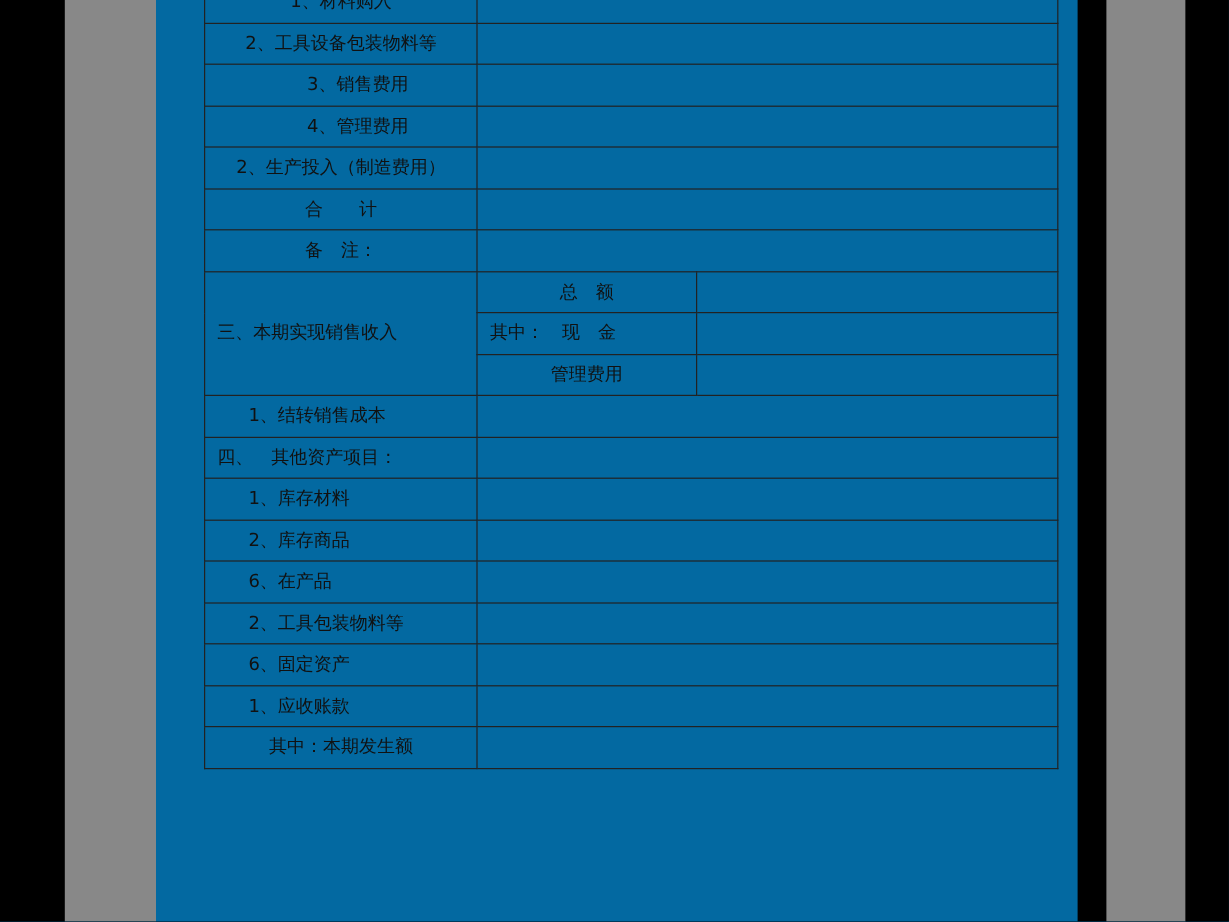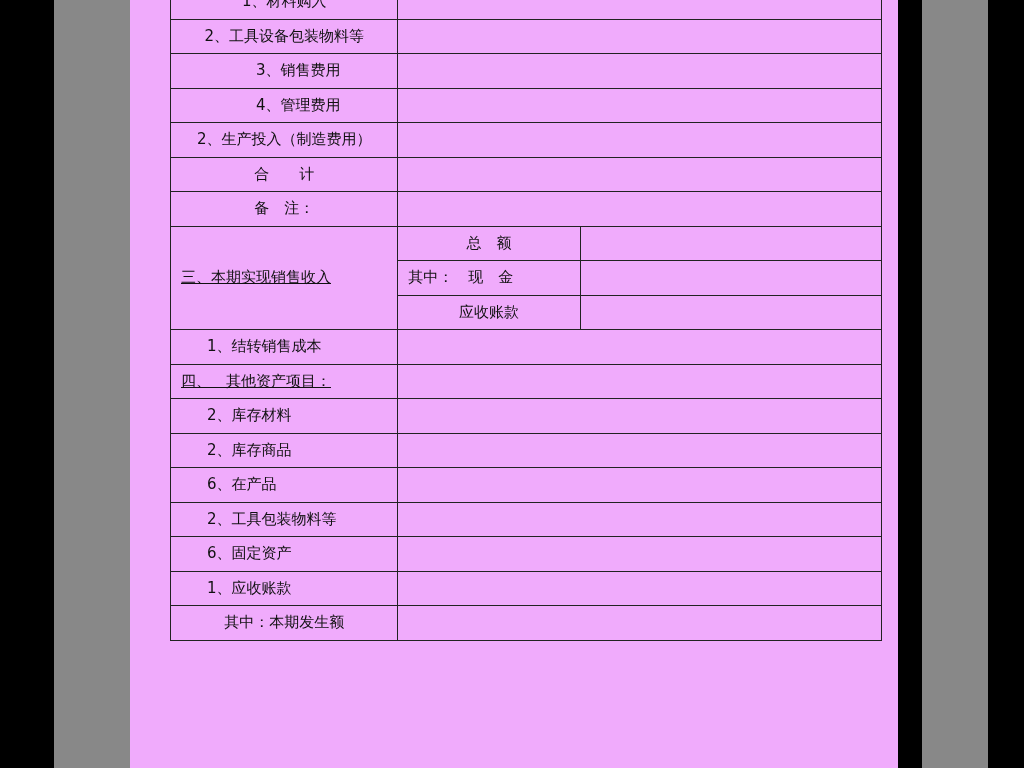--- a/index.html
+++ b/index.html
@@ -3,37 +3,37 @@
   <meta charset="utf-8">
   <style>
     html, body { margin: 0; padding: 0; }
     body {
       width: 1024px; height: 768px; overflow: hidden; position: relative;
       background: #000;
       font-family: "DejaVu Sans", sans-serif;
     }
     .bar-black-left { position: absolute; left: 0; top: 0; width: 54px; height: 768px; background: #000; }
     .bar-gray-left { position: absolute; left: 54px; top: 0; width: 76px; height: 768px; background: #888888; }
-    .page { position: absolute; left: 130px; top: 0; width: 768px; height: 768px; background: #f0abfc; }
+    .page { position: absolute; left: 130px; top: 0; width: 768px; height: 768px; background: #0369a1; }
     .bar-gray-right { position: absolute; left: 922px; top: 0; width: 66px; height: 768px; background: #888888; }
     .bar-black-right { position: absolute; left: 988px; top: 0; width: 36px; height: 768px; background: #000; }
 
     table.form {
       position: absolute; left: 40px; top: -16px;
       width: 712px; border-collapse: collapse; table-layout: fixed;
       font-size: 15px; color: #111;
     }
     table.form td {
       border: 1.5px solid #222; height: 33.5px; padding: 0; white-space: nowrap;
     }
     .c1 { width: 227px; }
     .c2 { width: 182px; }
     .c3 { width: 301px; }
     .center { text-align: center; }
-    .left { text-align: left; padding-left: 10px !important; text-decoration: underline; }
+    .left { text-align: left; padding-left: 10px !important; }
     .ind { text-align: left; padding-left: 36px !important; margin-top: 10px; }
     .ind2 { text-align: center; padding-left: 28px !important; }
     .sub-left { text-align: left; padding-left: 10px !important; margin-top: 12px; }
   </style>
 </head>
 <body>
 
 <div class="bar-black-left"></div>
 <div class="bar-gray-left"></div>
 <div class="bar-gray-right"></div>
@@ -78,33 +78,33 @@
     <tr>
       <td rowspan="3" class="left">三、本期实现销售收入</td>
       <td class="center">总　额</td>
       <td></td>
     </tr>
     <tr>
       <td class="sub-left">其中：　现　金</td>
       <td></td>
     </tr>
     <tr>
-      <td class="center">应收账款</td>
+      <td class="center">管理费用</td>
       <td></td>
     </tr>
     <tr>
       <td class="ind">1、结转销售成本</td>
       <td colspan="2"></td>
     </tr>
     <tr>
       <td class="left">四、　其他资产项目：</td>
       <td colspan="2"></td>
     </tr>
     <tr>
-      <td class="ind">2、库存材料</td>
+      <td class="ind">1、库存材料</td>
       <td colspan="2"></td>
     </tr>
     <tr>
       <td class="ind">2、库存商品</td>
       <td colspan="2"></td>
     </tr>
     <tr>
       <td class="ind">6、在产品</td>
       <td colspan="2"></td>
     </tr>

